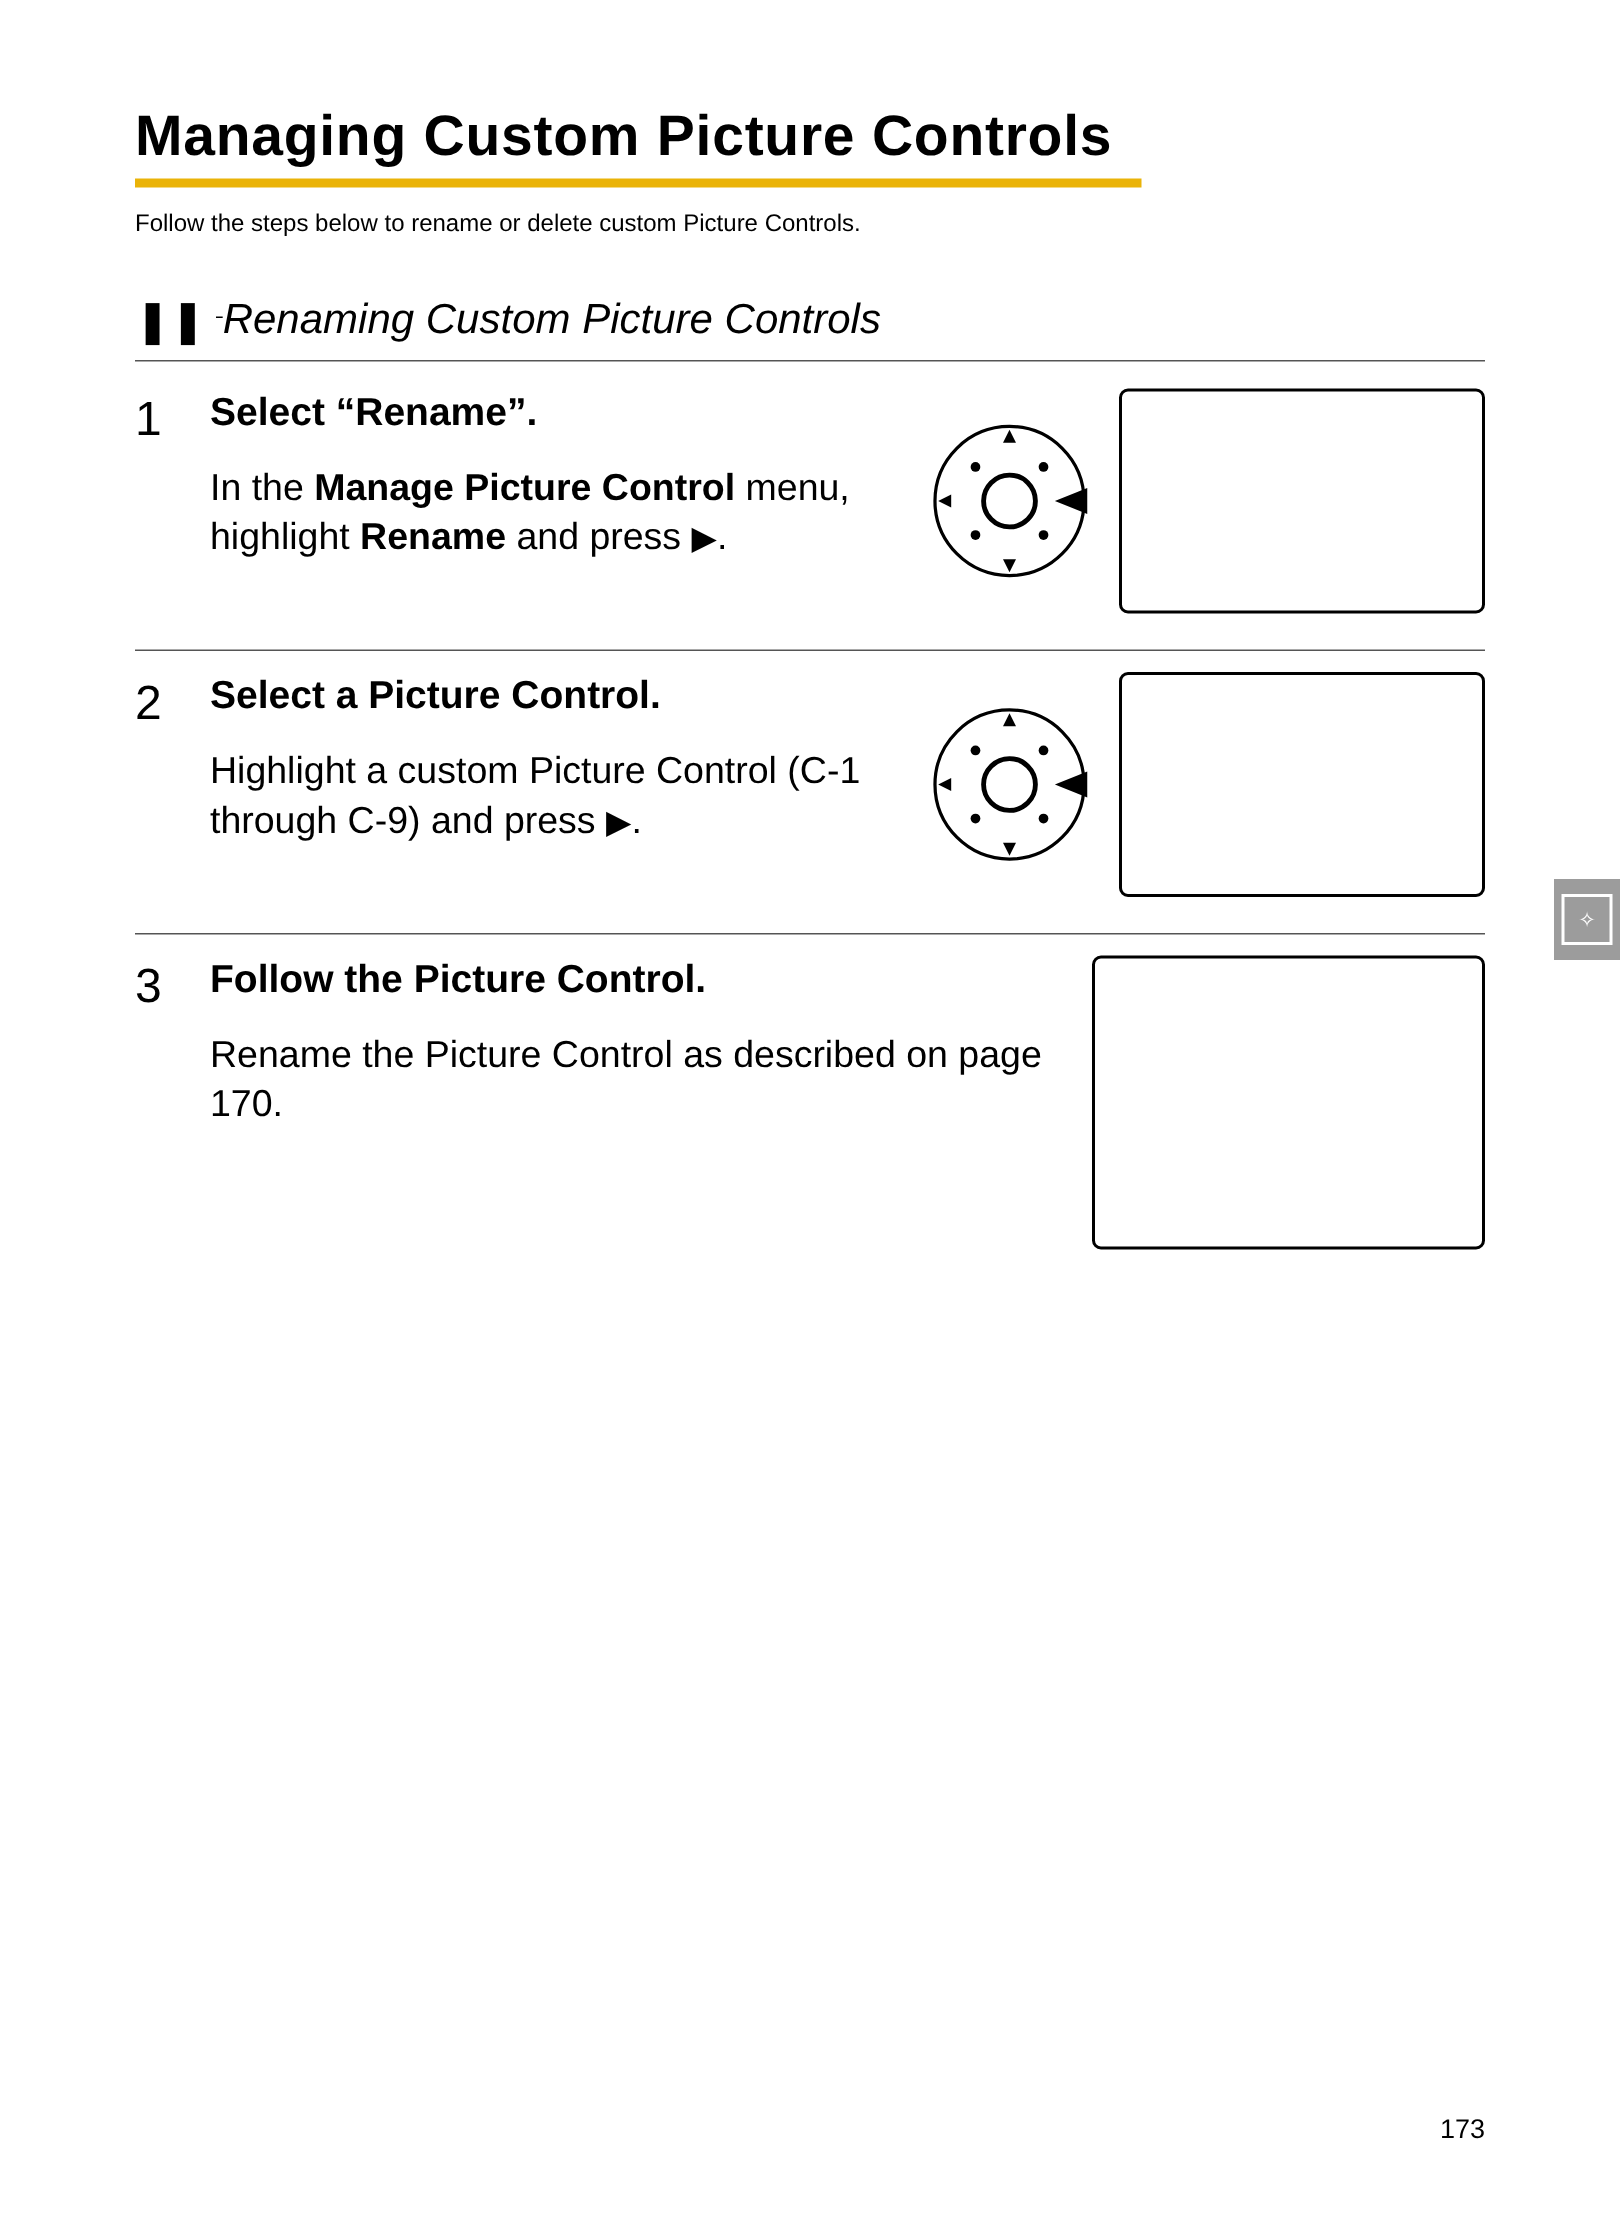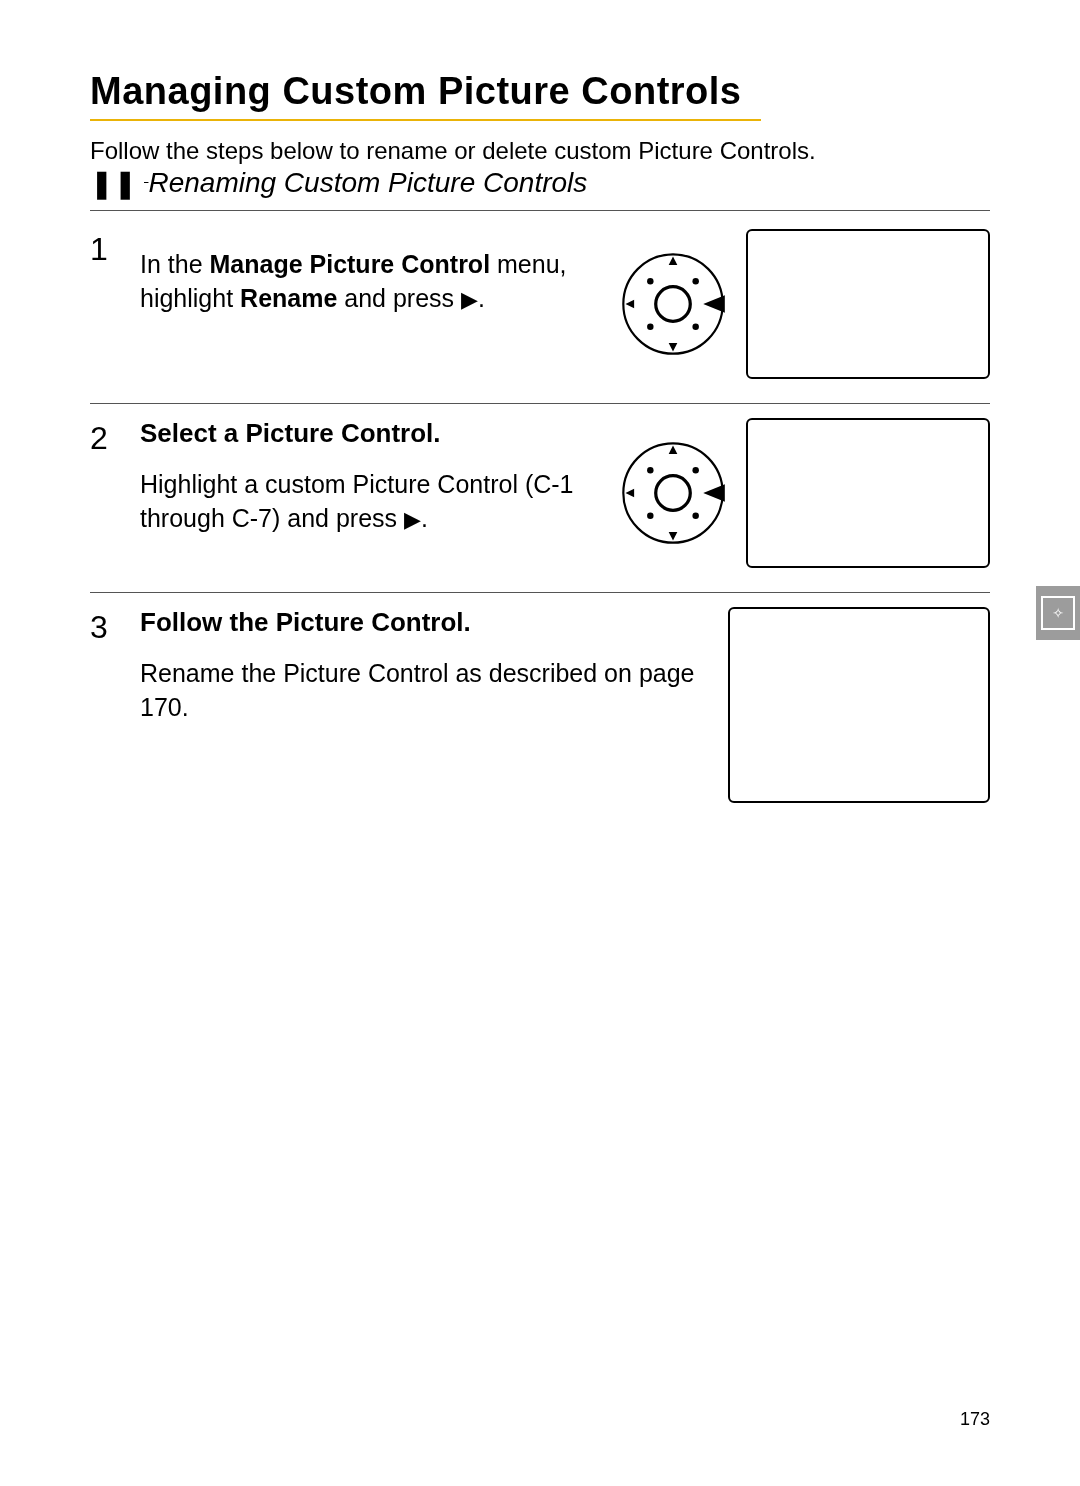--- a/index.html
+++ b/index.html
@@ -12,34 +12,35 @@
     color: #000;
   }
   .page {
     width: 1080px;
     height: 1486px;
     position: relative;
     box-sizing: border-box;
     padding: 70px 90px 0 90px;
   }
   .title-block {
-    border-bottom: 2px solid #eab308;
+    border-bottom: 6px solid #eab308;
     margin-bottom: 14px;
     padding-bottom: 6px;
     display: inline-block;
     padding-right: 20px;
   }
   .title {
     font-size: 38px;
     font-weight: 700;
     letter-spacing: 0.5px;
   }
   .intro {
-    font-size: 24px;
+    font-size: 16px;
     line-height: 1.35;
+    margin-bottom: 36px;
     max-width: 760px;
   }
   .subsection {
     margin-bottom: 4px;
     border-bottom: 1px solid #555;
     padding: 0 0 10px 0;
     text-decoration: underline;
   }
   .sub-label {
     display: inline-block;
@@ -144,20 +145,21 @@
 
   <div class="subsection">
     <span class="sub-label">❚❚</span>
     <span class="sub-title">Renaming Custom Picture Controls</span>
   </div>
 
   
   <div class="step">
     <div class="step-num">1</div>
     <div class="step-body">
+      <div class="step-head">Select “Rename”.</div>
       <div class="step-text">
         <span>In the </span><span class="bold">Manage Picture Control</span><span> menu, highlight </span><span class="bold">Rename</span><span> and press </span><span class="tri">▶</span><span>.</span>
       </div>
     </div>
     <div class="step-media">
       <div class="dial-wrap">
         <svg class="dial" viewBox="0 0 100 100">
           <circle cx="50" cy="50" r="46" fill="#fff" stroke="#000" stroke-width="2"></circle>
           <circle cx="50" cy="50" r="16" fill="#fff" stroke="#000" stroke-width="3"></circle>
           <polygon points="50,6 46,14 54,14" fill="#000"></polygon>
@@ -173,21 +175,21 @@
       <div class="screen-placeholder small"></div>
     </div>
   </div>
 
   
   <div class="step">
     <div class="step-num">2</div>
     <div class="step-body">
       <div class="step-head">Select a Picture Control.</div>
       <div class="step-text">
-        <span>Highlight a custom Picture Control (C-1 through C-7) and press </span><span class="tri">▶</span><span>.</span>
+        <span>Highlight a custom Picture Control (C-1 through C-9) and press </span><span class="tri">▶</span><span>.</span>
       </div>
     </div>
     <div class="step-media">
       <div class="dial-wrap">
         <svg class="dial" viewBox="0 0 100 100">
           <circle cx="50" cy="50" r="46" fill="#fff" stroke="#000" stroke-width="2"></circle>
           <circle cx="50" cy="50" r="16" fill="#fff" stroke="#000" stroke-width="3"></circle>
           <polygon points="50,6 46,14 54,14" fill="#000"></polygon>
           <polygon points="50,94 46,86 54,86" fill="#000"></polygon>
           <polygon points="6,50 14,46 14,54" fill="#000"></polygon>

